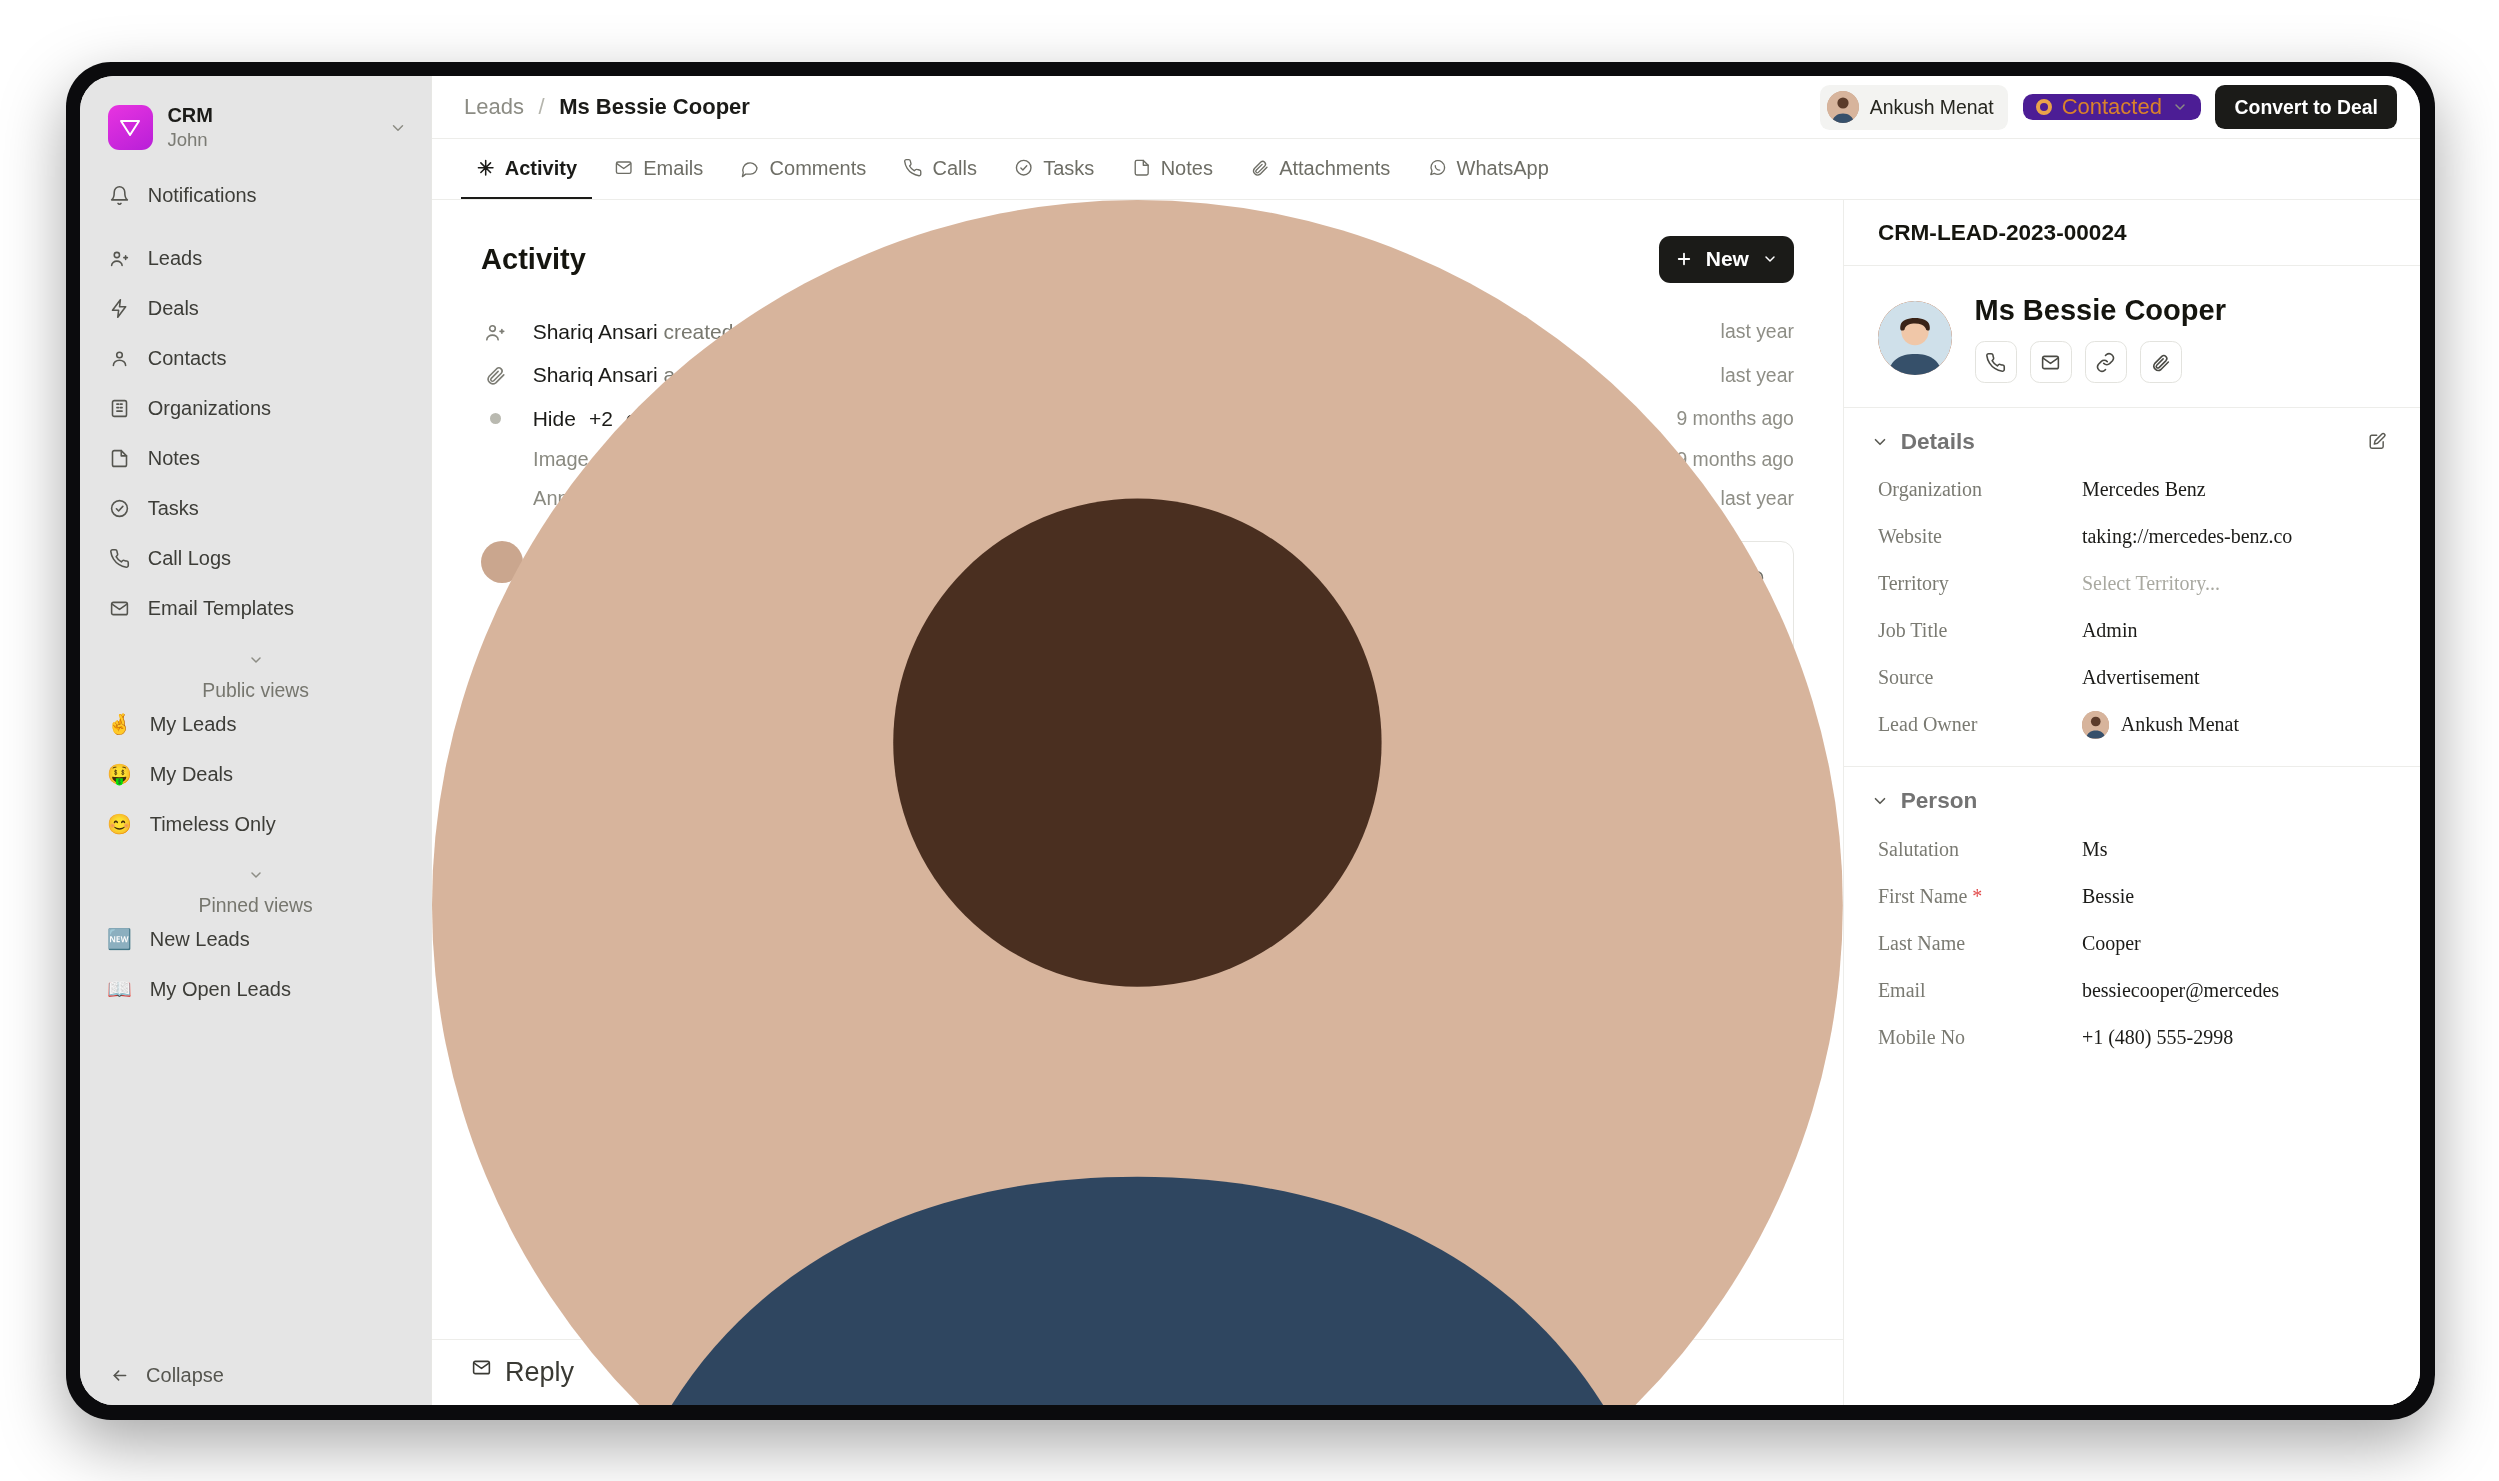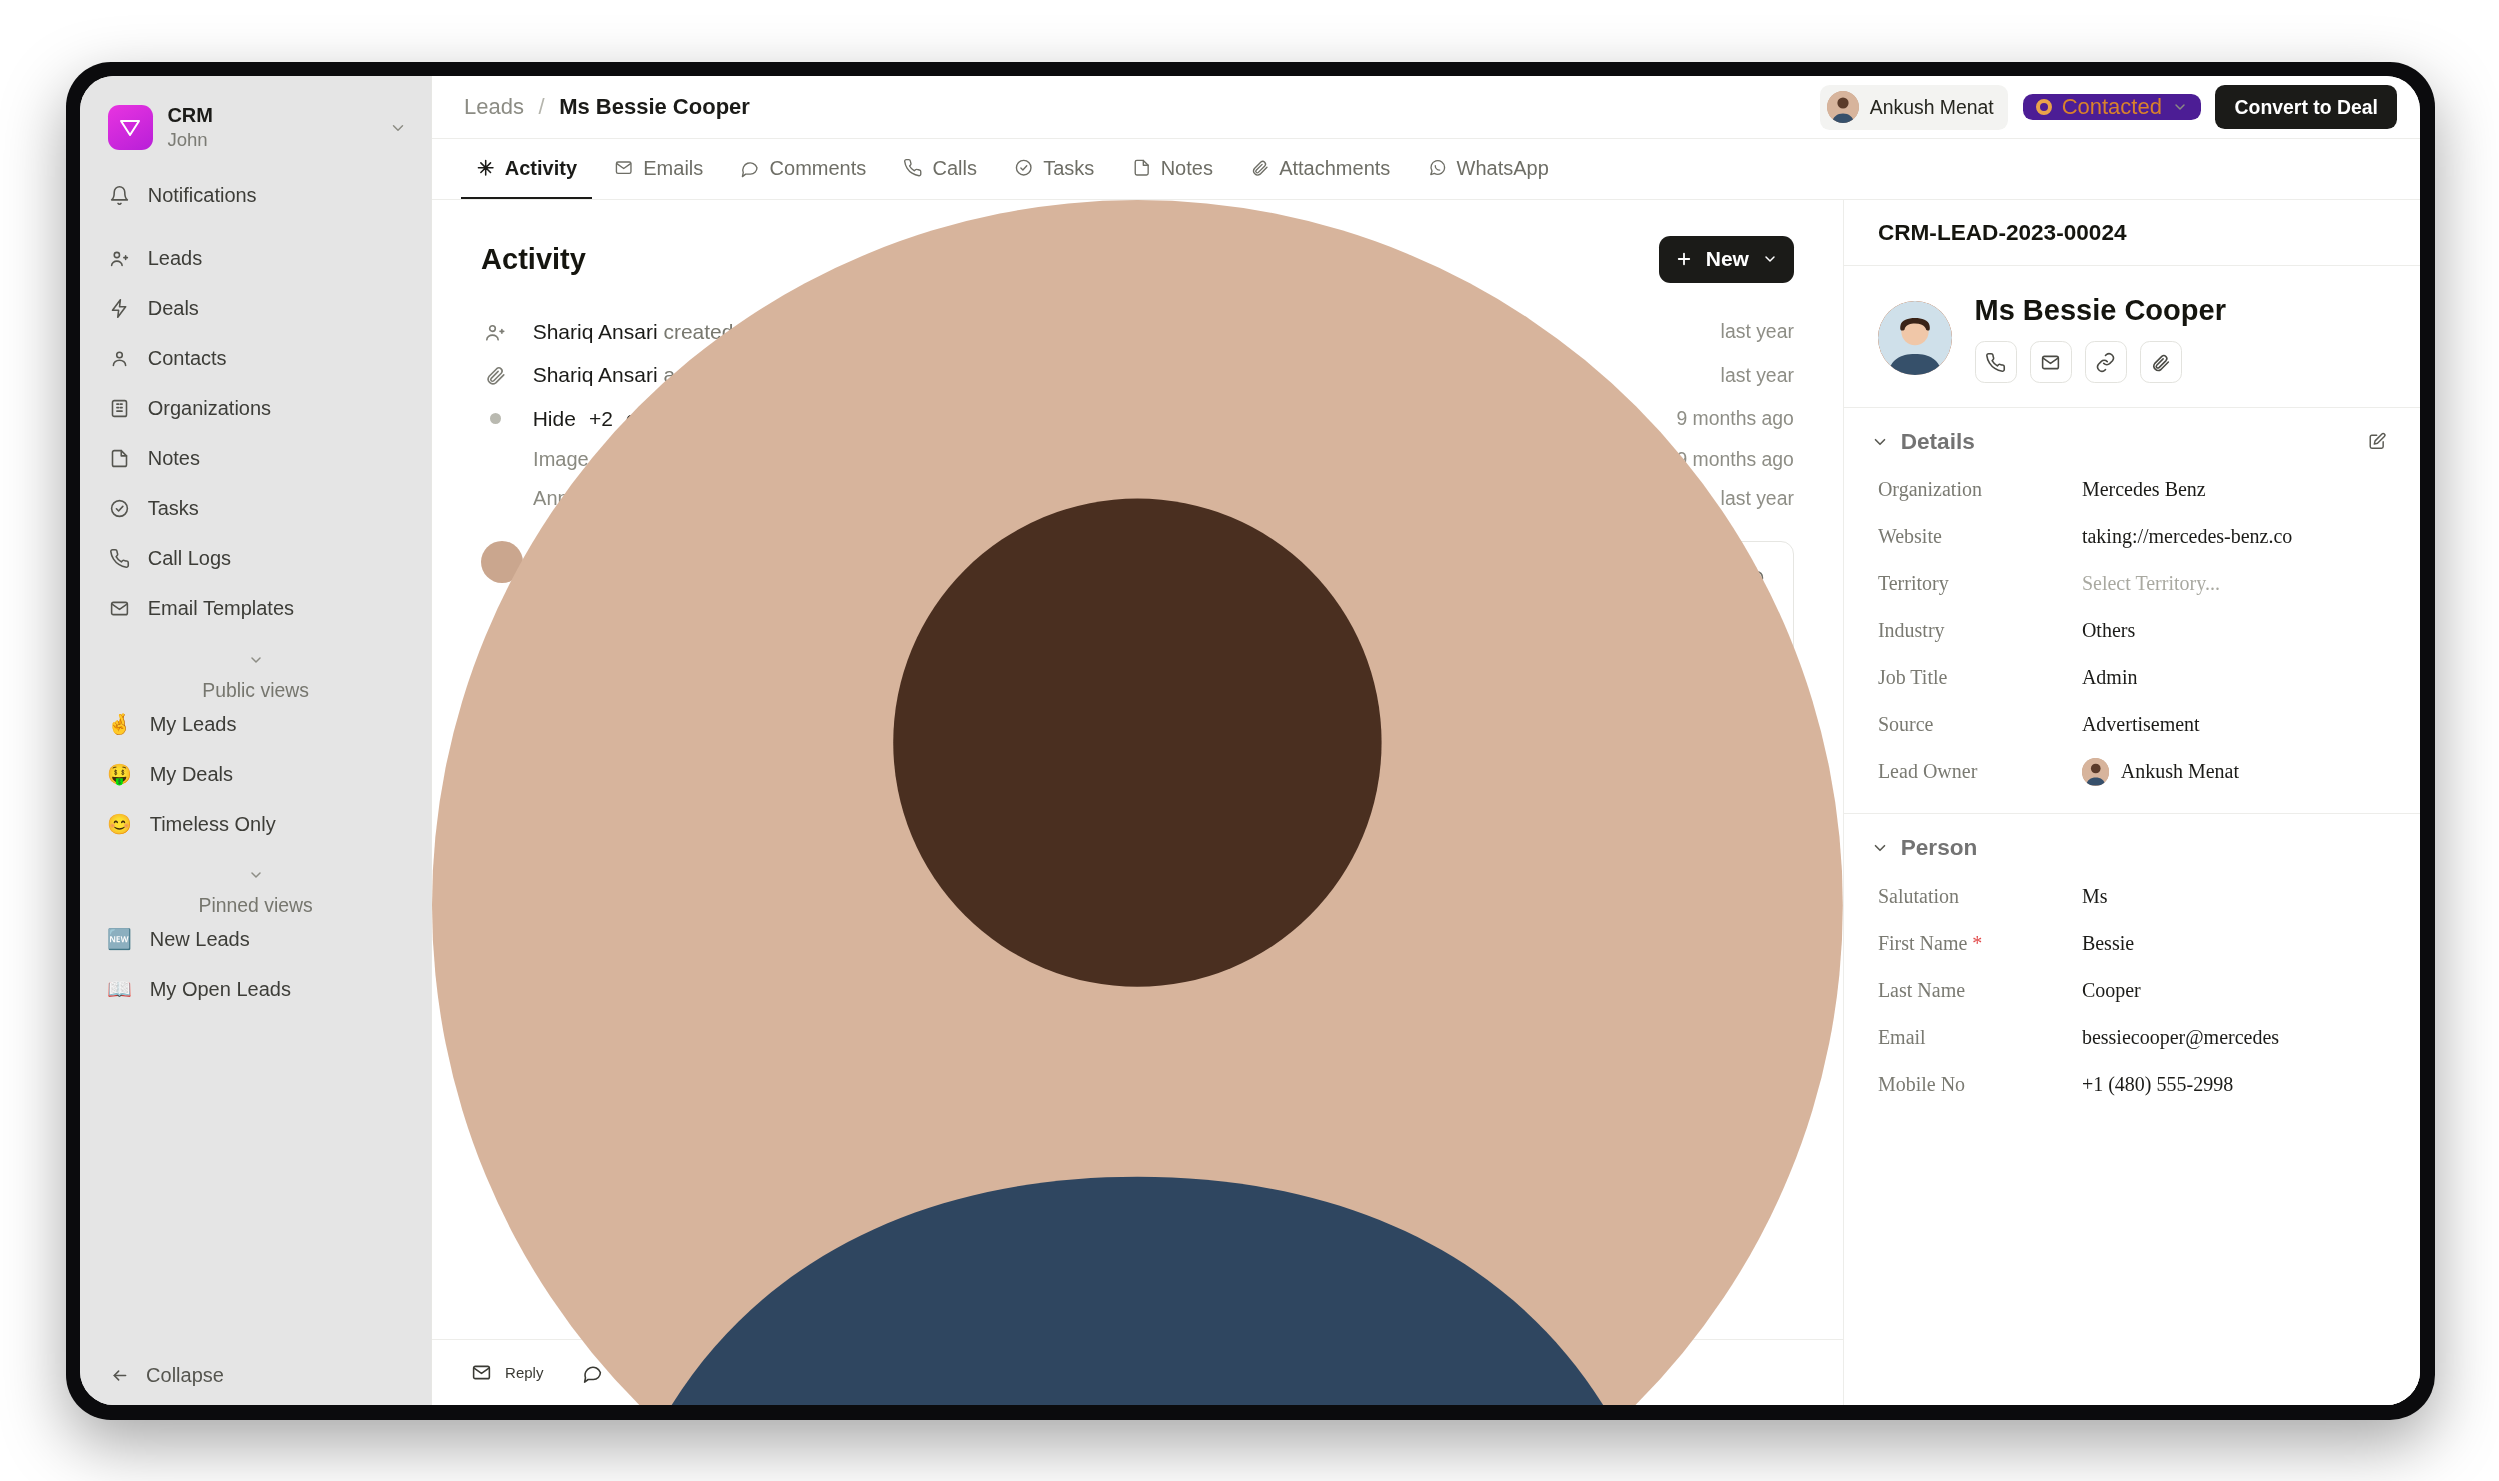--- a/index.html
+++ b/index.html
@@ -209,21 +209,21 @@
   .email-text p { margin-bottom: 21px; }
   .email-fade { color: #9a9a92; }
 
   .footer-bar {
     height: 66px; flex: 0 0 66px;
     border-top: 0.8px solid #ededea;
     display: flex; align-items: center; gap: 39px;
     padding: 0 39px;
     background: #fff;
   }
-  .footer-act { display: flex; align-items: center; gap: 13px; font-size: 15px; color: #3a3a34; }
+  .footer-act { display: flex; gap: 13px; font-size: 27px; color: #3a3a34; }
 
   
   .rightpanel {
     width: 576px; flex: 0 0 576px;
     display: flex; flex-direction: column;
     background: #fff;
     min-width: 0;
   }
   .rp-id {
     height: 66px; flex: 0 0 66px;
@@ -750,24 +750,20 @@
           </div>
           <div class="rp-row">
             <span class="rp-key">Website</span>
             <span class="rp-val">taking://mercedes-benz.co</span>
           </div>
           <div class="rp-row">
             <span class="rp-key">Territory</span>
             <span class="rp-val placeholder">Select Territory...</span>
           </div>
           <div class="rp-row">
-            <span class="rp-key">Industry</span>
-            <span class="rp-val">Others</span>
-          </div>
-          <div class="rp-row">
             <span class="rp-key">Job Title</span>
             <span class="rp-val">Admin</span>
           </div>
           <div class="rp-row">
             <span class="rp-key">Source</span>
             <span class="rp-val">Advertisement</span>
           </div>
           <div class="rp-row">
             <span class="rp-key">Lead Owner</span>
             <span class="rp-val with-av">

